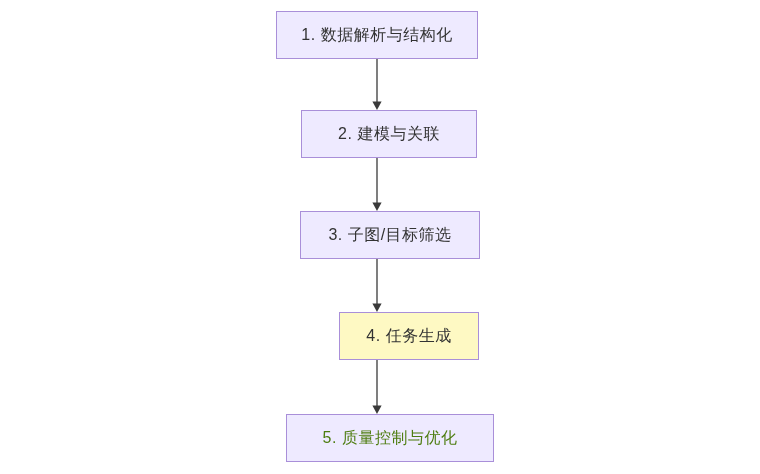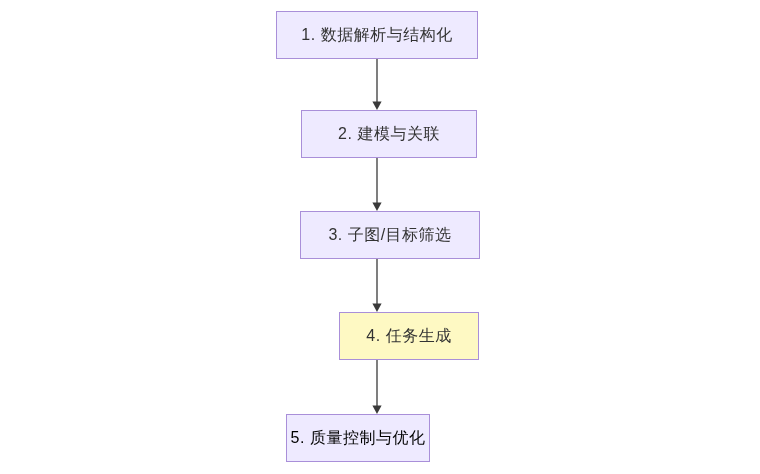--- a/index.html
+++ b/index.html
@@ -77,16 +77,16 @@
     </div>
     <div class="node" style="left: 301px; top: 110px; width: 176px; height: 48px; background: rgb(238, 234, 255); border-color: rgb(169, 143, 217); color: rgb(51, 51, 51);">
       <span>2. 建模与关联</span>
     </div>
     <div class="node" style="left: 300px; top: 211px; width: 180px; height: 48px; background: rgb(238, 234, 255); border-color: rgb(169, 143, 217); color: rgb(51, 51, 51);">
       <span>3. 子图/目标筛选</span>
     </div>
     <div class="node" style="left: 307px; top: 312px; width: 140px; height: 48px; background: #fef9c3; border-color: rgb(169, 143, 217); color: rgb(51, 51, 51); margin-left: 32px;">
       <span>4. 任务生成</span>
     </div>
-    <div class="node" style="left: 286px; top: 414px; width: 144px; height: 48px; background: rgb(238, 234, 255); border-color: rgb(169, 143, 217); color: #000000;">
+    <div class="node" style="left: 286px; top: 414px; width: 208px; height: 48px; background: rgb(238, 234, 255); border-color: rgb(169, 143, 217); color: #4d7c0f;">
       <span>5. 质量控制与优化</span>
     </div>
   </div>
 
 </body></html>

